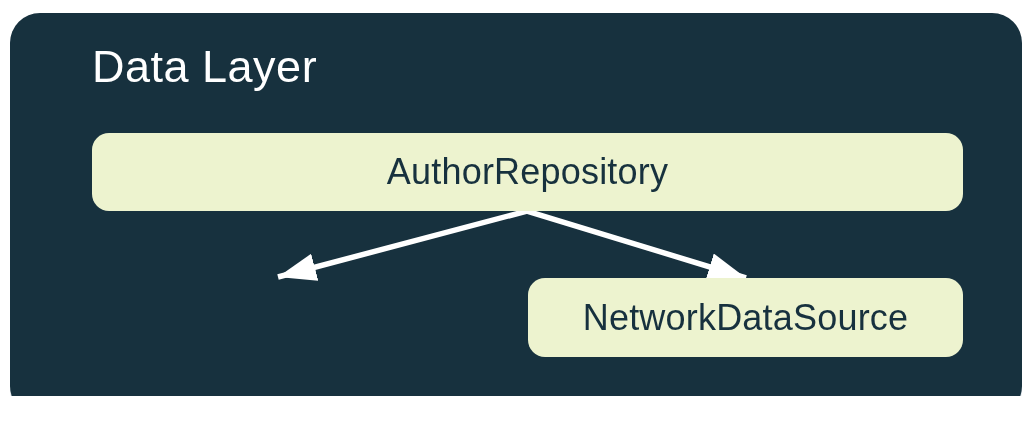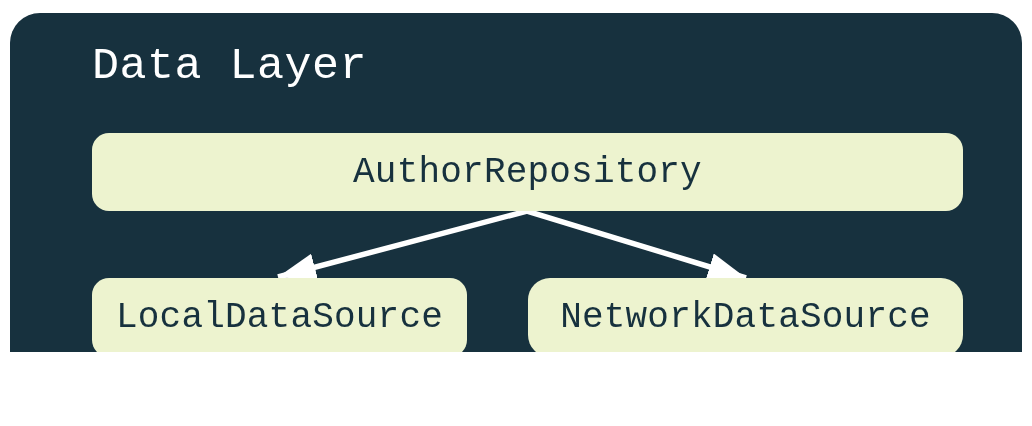--- a/index.html
+++ b/index.html
@@ -4,24 +4,23 @@
 <style>
   html, body {
     margin: 0;
     padding: 0;
     background: #ffffff;
     font-family: "Liberation Sans", "DejaVu Sans", sans-serif;
   }
   .stage {
     position: relative;
     width: 1032px;
-    height: 352px;
+    height: 396px;
     background: #ffffff;
     overflow: hidden;
-    font-family: Liberation Mono, monospace;
   }
   .container {
     position: absolute;
     left: 10px;
     top: 13px;
     width: 1012px;
     height: 403px;
     border-radius: 30px;
     background: var(--container-bg, #17313E);
     box-shadow: 0 3px 0 rgba(203, 214, 222, 0.75);
@@ -44,21 +43,21 @@
     background: var(--node-bg, #EDF3CF);
     color: var(--node-text, #17313E);
     border-radius: 17px;
     font-size: 36px;
     font-weight: 400;
     letter-spacing: 0.2px;
     white-space: nowrap;
   }
   .node-repo    { left: 82px;  top: 120px; width: 871px; height: 78px; }
   .node-local   { left: 82px;  top: 265px; width: 375px; height: 79px; }
-  .node-network { left: 518px; top: 265px; width: 435px; height: 79px; border-radius: 22px; }
+  .node-network { left: 518px; top: 265px; width: 435px; height: 79px; }
   .arrows {
     position: absolute;
     left: 0;
     top: 0;
     width: 1012px;
     height: 403px;
     pointer-events: none;
   }
   .arrows polyline { stroke: var(--arrow, #FFFFFF); }
   .arrows .head { fill: var(--arrow, #FFFFFF); }
@@ -75,18 +74,17 @@
       <defs>
         <marker id="ah" markerUnits="userSpaceOnUse" markerWidth="40" markerHeight="28" refX="38" refY="14" orient="auto-start-reverse">
           <path class="head" d="M0,0 L38,14 L0,28 Z"></path>
         </marker>
       </defs>
       <polyline points="268,264 517,198 736,265" fill="none" stroke-width="5.5" stroke-linejoin="miter" marker-start="url(#ah)" marker-end="url(#ah)"></polyline>
     </svg>
 
     <div class="node node-repo">AuthorRepository</div>
 
-    <div class="node node-local">LocalDataSource</div>
 
     <div class="node node-network">NetworkDataSource</div>
 
   </div>
 </div>
 
 </body></html>

